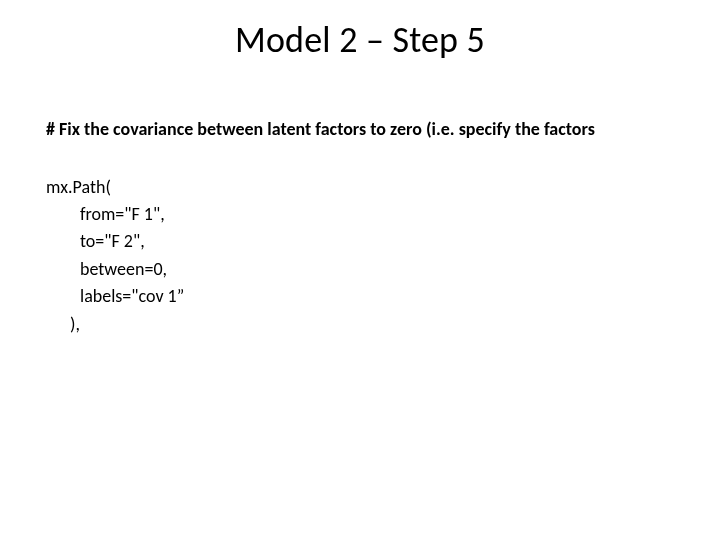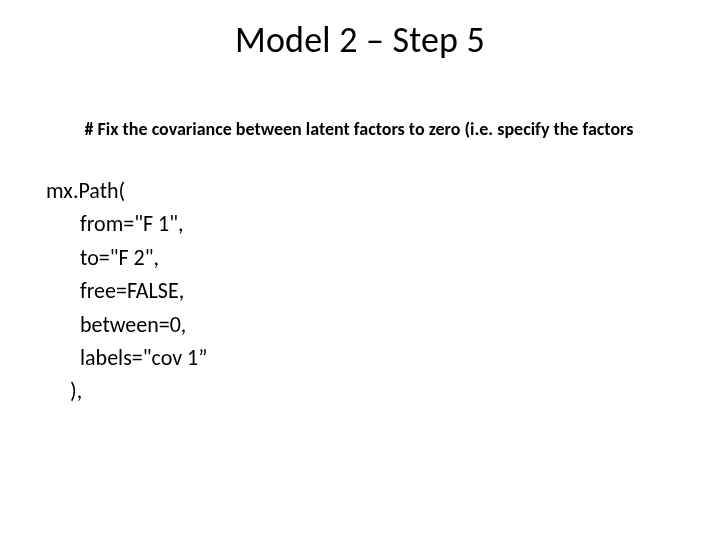--- a/index.html
+++ b/index.html
@@ -32,28 +32,27 @@
     position: absolute;
     top: 118px;
     left: 46px;
     right: 48px;
     font-size: 18px;
     line-height: 1.32;
   }
   .comment-line {
     font-weight: 700;
     margin-bottom: 32px;
-    text-align: center;
   }
   .comment-cont {
     display: block;
     padding-left: 34px;
   }
   .code-block {
-    font-size: 22px;
+    font-size: 18px;
     line-height: 1.52;
   }
   .code-arg {
     padding-left: 34px;
     display: block;
   }
   .code-close {
     padding-left: 24px;
     display: block;
   }
@@ -68,21 +67,20 @@
   <div class="body-area">
 
     <div class="comment-line">
       <span># Fix the covariance between latent factors to zero (i.e. specify the factors</span><br>
     </div>
 
     <div class="code-block">
       <span>mx.Path(</span><br>
       <span class="code-arg">from="F 1",</span>
       <span class="code-arg">to="F 2",</span>
-      <span class="code-arg">free=FALSE,</span>
       <span class="code-arg">between=0,</span>
       <span class="code-arg">labels="cov 1”</span>
       <span class="code-close">),</span>
     </div>
 
   </div>
 
 </div>
 
 </body></html>

